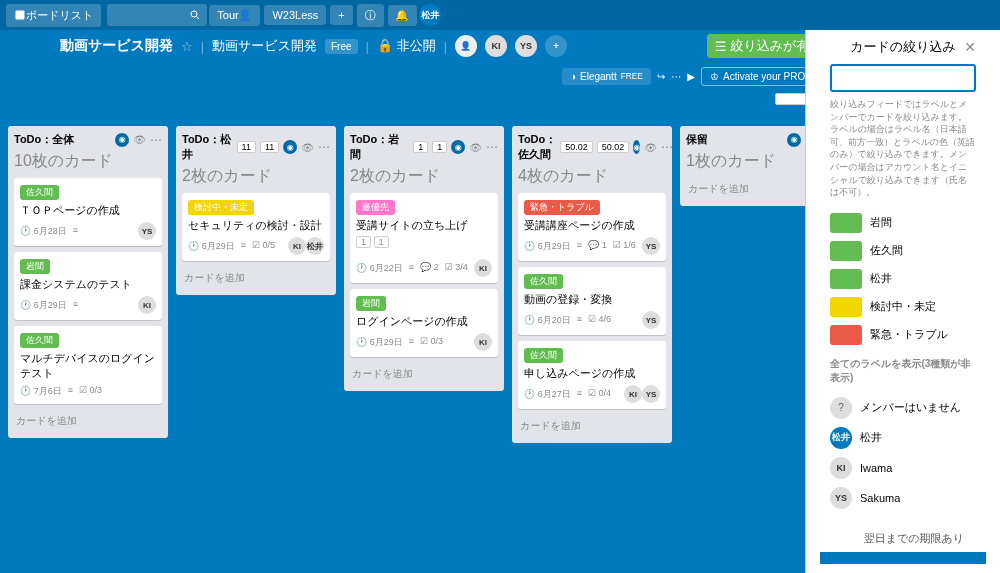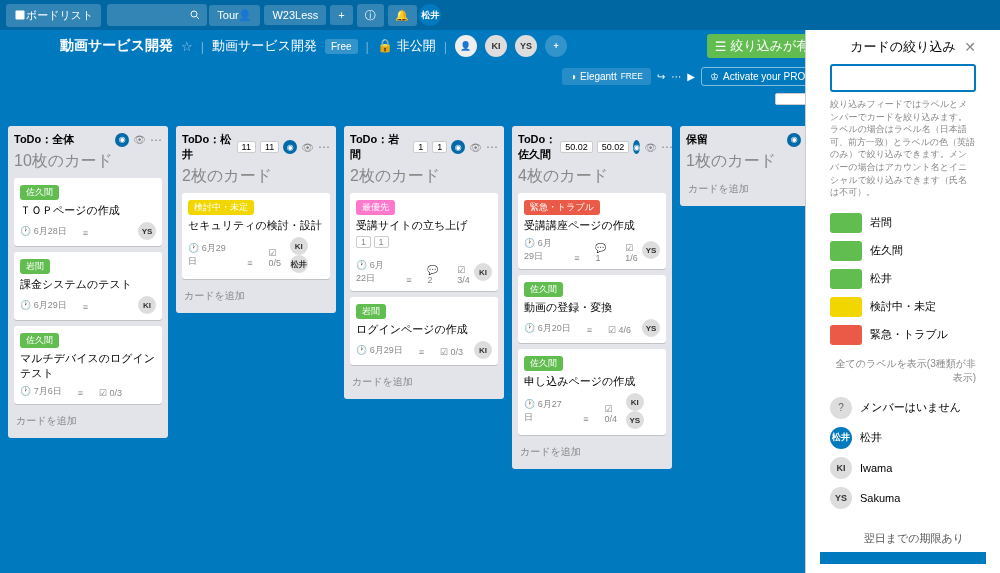--- a/index.html
+++ b/index.html
@@ -24,32 +24,32 @@
 .list-hdr { display: flex; align-items: center; gap: 4px; margin-bottom: 4px; }
 .list-title { font-weight: bold; font-size: 11px; flex: 1; }
 .badge { background: #fff; border: 1px solid #ccc; border-radius: 2px; padding: 0 4px; font-size: 9px; }
 .icon-c { width: 14px; height: 14px; border-radius: 50%; background: #026aa7; color: #fff; font-size: 8px; display: inline-flex; align-items: center; justify-content: center; }
 .list-sub { font-size: 16px; color: #888; margin-bottom: 6px; }
 .card { background: #fff; border-radius: 3px; padding: 6px; margin-bottom: 6px; box-shadow: 0 1px 0 rgba(0,0,0,0.15); }
 .label { display: inline-block; border-radius: 3px; padding: 1px 6px; font-size: 9px; color: #fff; margin-bottom: 3px; }
 .l-green { background: #61bd4f; } .l-yellow { background: #f2d600; } .l-red { background: #eb5a46; } .l-pink { background: #ff78cb; }
 .card-title { font-size: 11px; margin-bottom: 4px; }
 .card-ftr { display: flex; align-items: center; justify-content: space-between; font-size: 9px; color: #888; }
-.card-meta { display: flex; gap: 16px; align-items: flex-end; }
+.card-meta { display: flex; gap: 6px; align-items: flex-start; }
 .add-card { color: #888; font-size: 10px; padding: 4px 2px; }
 .panel { position: absolute; right: 0; top: 30px; bottom: 0; width: 195px; background: #ffffff; border-left: 1px solid #ccc; padding: 8px 24px; overflow-y: auto; }
 .panel-hdr { display: flex; align-items: center; justify-content: center; position: relative; margin-bottom: 8px; }
 .panel-title { font-size: 13px; font-weight: 500; }
 .panel-close { position: absolute; right: 0; color: #888; font-size: 14px; }
 .panel-input { width: 100%; border: 2px solid #0079bf; border-radius: 3px; height: 28px; margin-bottom: 6px; }
 .panel-desc { font-size: 9px; color: #888; line-height: 1.4; margin-bottom: 10px; }
 .lbl-row { display: flex; align-items: center; gap: 8px; padding: 4px 0; font-size: 11px; }
 .lbl-sw { width: 32px; height: 20px; border-radius: 3px; }
 .sw-none { background: #b3bac5; } .sw-g { background: #61bd4f; } .sw-y { background: #f2d600; } .sw-r { background: #eb5a46; }
-.show-all { color: #888; font-size: 10px; text-align: right; padding: 8px 0; }
+.show-all { color: #888; font-size: 10px; text-align: left; padding: 8px 0; font-weight: bold; }
 .mem-row { display: flex; align-items: center; gap: 8px; padding: 4px 0; font-size: 11px; }
 .q { width: 22px; height: 22px; border-radius: 50%; background: #ddd; display: flex; align-items: center; justify-content: center; font-size: 10px; color: #666; }
 .due-row { padding: 6px 12px; font-size: 11px; color: #555; text-align: right; }
 .due-row.sel { background: #0079bf; color: #fff; margin: 0 -10px; display: flex; justify-content: space-between; align-items: center; }
 svg { width: 12px; height: 12px; }
 </style>
 </head>
 <body>
 
 <div class="topbar">

